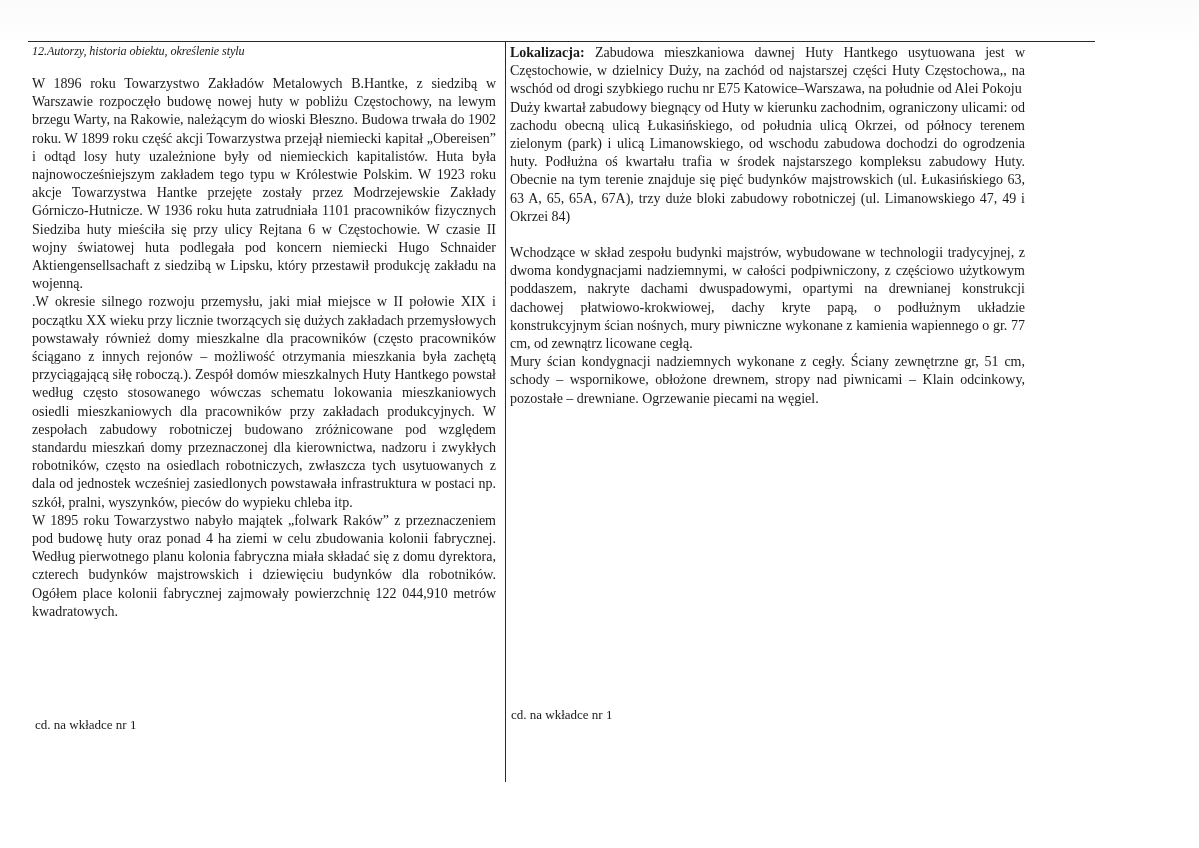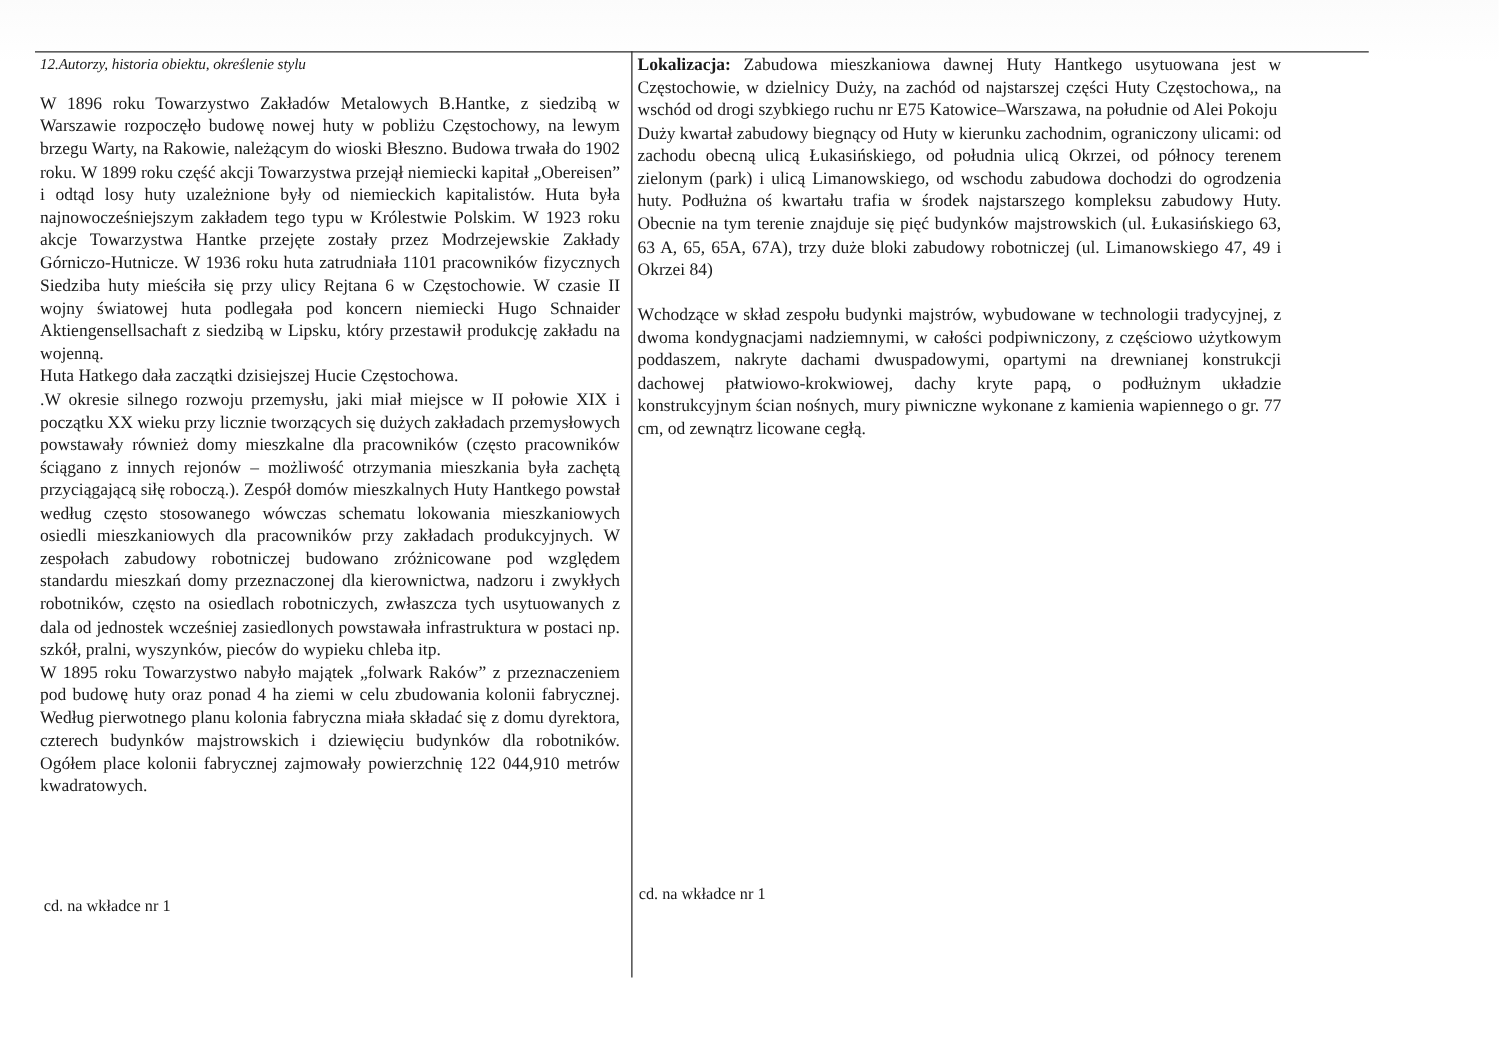--- a/index.html
+++ b/index.html
@@ -91,26 +91,26 @@
 <div class="scan-tint"></div>
 
 <div class="top-rule"></div>
 <div class="col-divider"></div>
 
 <div class="col col-left">
   <div class="section-head">
     <span class="num">12.</span><span>Autorzy, historia obiektu, określenie stylu</span>
   </div>
   <p class="para">W 1896 roku Towarzystwo Zakładów Metalowych B.Hantke, z siedzibą w Warszawie  rozpoczęło budowę nowej huty w pobliżu Częstochowy, na lewym brzegu Warty, na Rakowie, należącym do wioski Błeszno. Budowa trwała do 1902 roku. W 1899 roku część akcji Towarzystwa przejął niemiecki kapitał „Obereisen” i odtąd losy huty uzależnione były od niemieckich kapitalistów. Huta była najnowocześniejszym zakładem tego typu w Królestwie Polskim. W 1923 roku akcje Towarzystwa Hantke przejęte zostały przez Modrzejewskie Zakłady Górniczo-Hutnicze. W 1936 roku huta zatrudniała 1101 pracowników fizycznych Siedziba huty mieściła się przy ulicy Rejtana 6 w Częstochowie. W czasie II wojny światowej huta podlegała pod koncern niemiecki Hugo Schnaider Aktiengensellsachaft z siedzibą w Lipsku, który przestawił produkcję zakładu na wojenną.</p>
-  <p class="para">Huta Hatkego dała zaczątki dzisiejszej Hucie Częstochowa.</p>
   <p class="para">.W okresie silnego rozwoju przemysłu, jaki miał miejsce w II połowie XIX i początku XX wieku przy licznie tworzących się dużych zakładach przemysłowych powstawały również domy mieszkalne dla pracowników (często pracowników ściągano z innych rejonów – możliwość otrzymania mieszkania była zachętą przyciągającą siłę roboczą.). Zespół domów mieszkalnych Huty Hantkego powstał według często stosowanego wówczas schematu lokowania mieszkaniowych osiedli mieszkaniowych dla pracowników przy zakładach produkcyjnych. W zespołach zabudowy robotniczej budowano zróżnicowane pod względem standardu mieszkań domy przeznaczonej dla kierownictwa, nadzoru i zwykłych robotników, często na osiedlach robotniczych, zwłaszcza tych usytuowanych z dala od jednostek wcześniej zasiedlonych powstawała infrastruktura w postaci np. szkół, pralni, wyszynków, pieców do wypieku chleba itp.</p>
   <p class="para">W 1895 roku Towarzystwo nabyło majątek „folwark Raków” z przeznaczeniem pod budowę huty oraz ponad 4 ha ziemi w celu zbudowania kolonii fabrycznej. Według pierwotnego planu kolonia fabryczna miała składać się z domu dyrektora, czterech budynków majstrowskich i dziewięciu budynków dla robotników. Ogółem place kolonii fabrycznej zajmowały powierzchnię 122 044,910 metrów kwadratowych.</p>
 </div>
 <div class="continuation cont-left">cd. na wkładce nr 1</div>
 
 <div class="col col-right">
   <p class="para"><span class="label-bold">Lokalizacja:</span><span> Zabudowa mieszkaniowa dawnej Huty Hantkego usytuowana jest w Częstochowie, w dzielnicy Duży, na zachód od najstarszej części Huty Częstochowa,, na wschód od drogi szybkiego ruchu nr E75 Katowice–Warszawa, na południe od Alei Pokoju</span></p>
   <p class="para">Duży kwartał zabudowy biegnący od Huty w kierunku zachodnim, ograniczony ulicami: od zachodu  obecną ulicą Łukasińskiego, od południa ulicą Okrzei, od północy terenem zielonym (park) i ulicą Limanowskiego, od wschodu zabudowa dochodzi do ogrodzenia huty. Podłużna oś kwartału trafia w środek najstarszego kompleksu zabudowy Huty. Obecnie na tym terenie znajduje się pięć budynków majstrowskich (ul. Łukasińskiego 63, 63 A, 65, 65A, 67A), trzy duże bloki zabudowy robotniczej (ul. Limanowskiego 47, 49 i Okrzei 84)</p>
   <div class="gap"></div>
   <p class="para">Wchodzące w skład zespołu budynki majstrów, wybudowane w technologii tradycyjnej, z dwoma kondygnacjami nadziemnymi, w całości podpiwniczony, z częściowo użytkowym poddaszem, nakryte dachami dwuspadowymi, opartymi na drewnianej konstrukcji dachowej płatwiowo-krokwiowej, dachy kryte papą, o podłużnym układzie konstrukcyjnym ścian nośnych, mury piwniczne wykonane z kamienia wapiennego o gr. 77 cm, od zewnątrz licowane cegłą.</p>
+  <p class="para">Mury ścian kondygnacji nadziemnych wykonane z cegły. Ściany zewnętrzne gr, 51 cm, schody –  wspornikowe, obłożone drewnem, stropy nad piwnicami – Klain odcinkowy, pozostałe – drewniane. Ogrzewanie piecami na węgiel.</p>
   <div class="gap"></div>
 </div>
 <div class="continuation cont-right">cd. na wkładce nr 1</div>
 
 </body></html>

